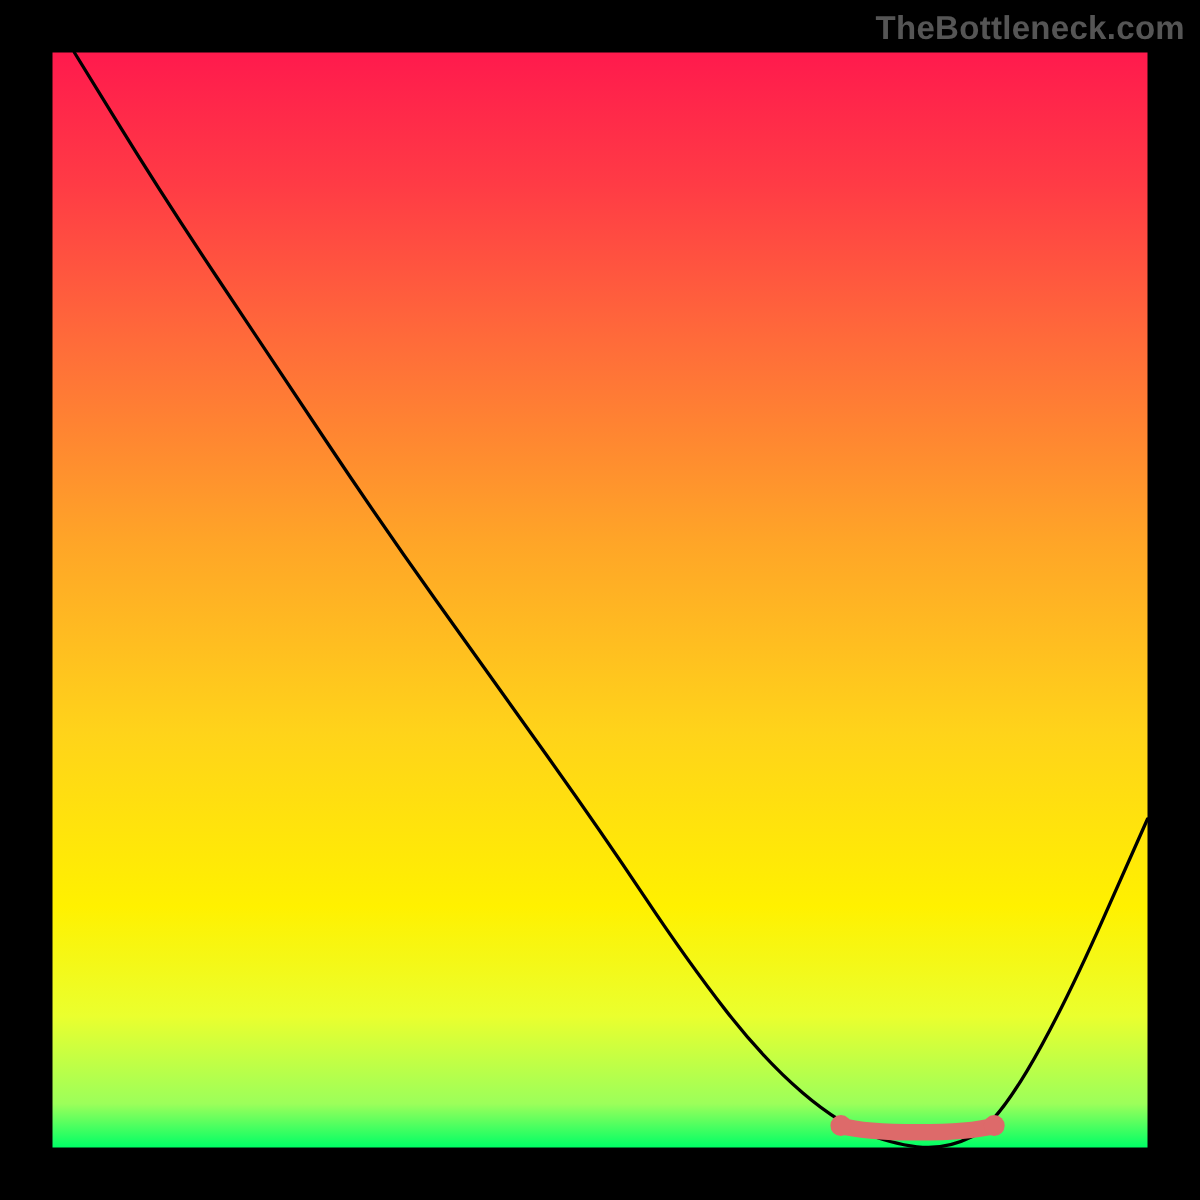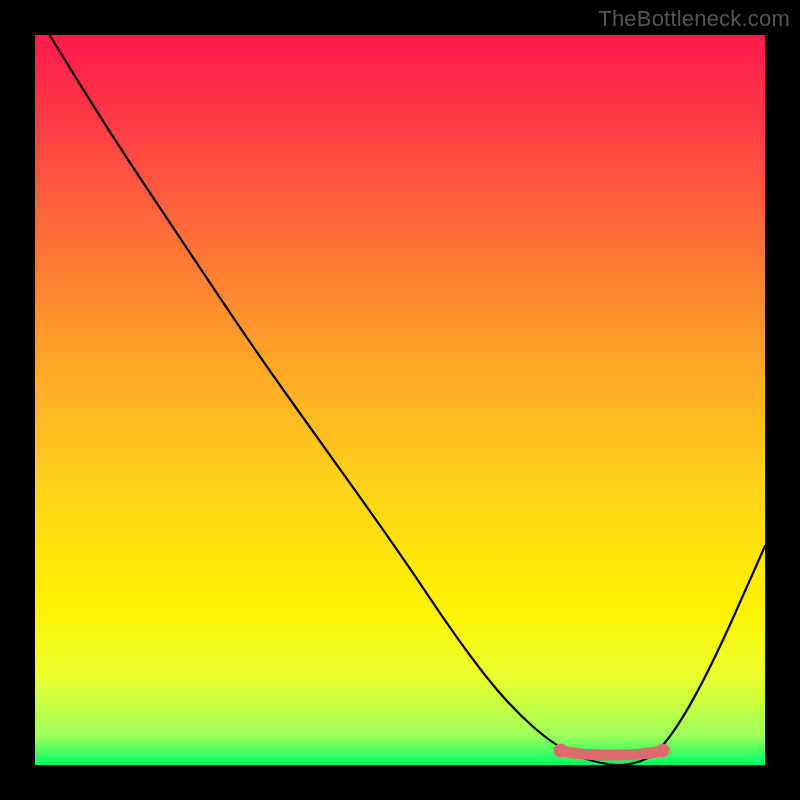--- a/index.html
+++ b/index.html
@@ -36,21 +36,21 @@
       #00ff66 100%
     );
   }
   .watermark {
     position: absolute;
     top: 6px;
     right: 10px;
     color: #555;
     font-size: 22px;
     letter-spacing: 0.2px;
-    font-weight: 400;
+    font-weight: 700;
     user-select: none;
   }
   svg.curve {
     position: absolute;
     left: 0;
     top: 0;
     width: 730px;
     height: 730px;
     overflow: visible;
   }

